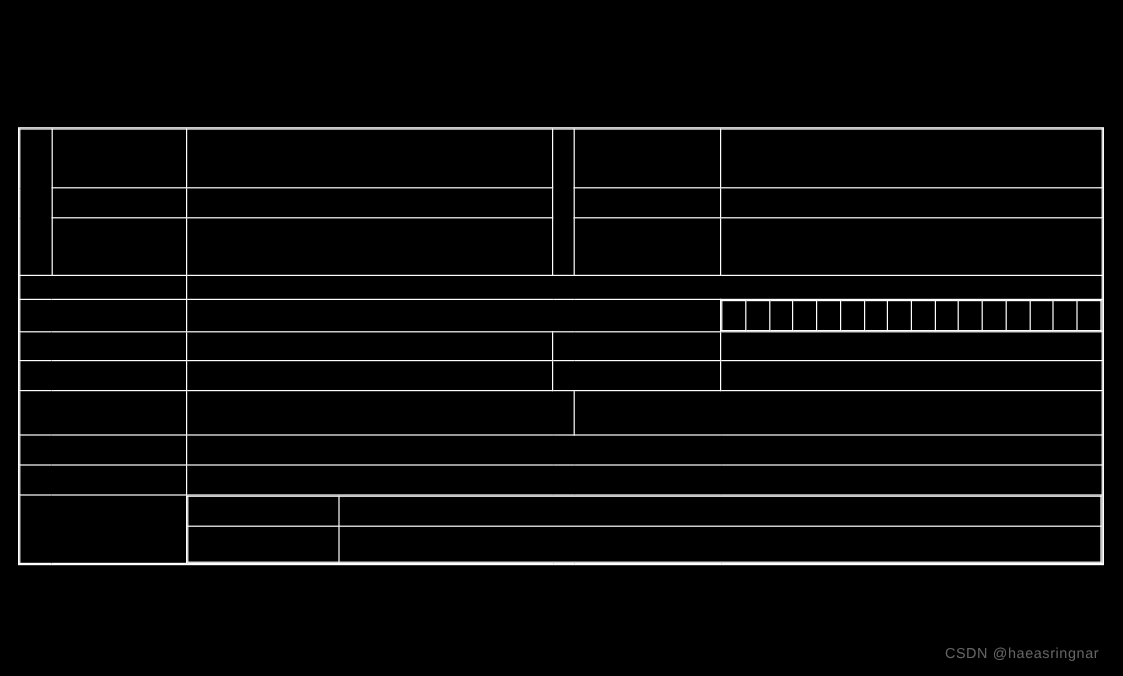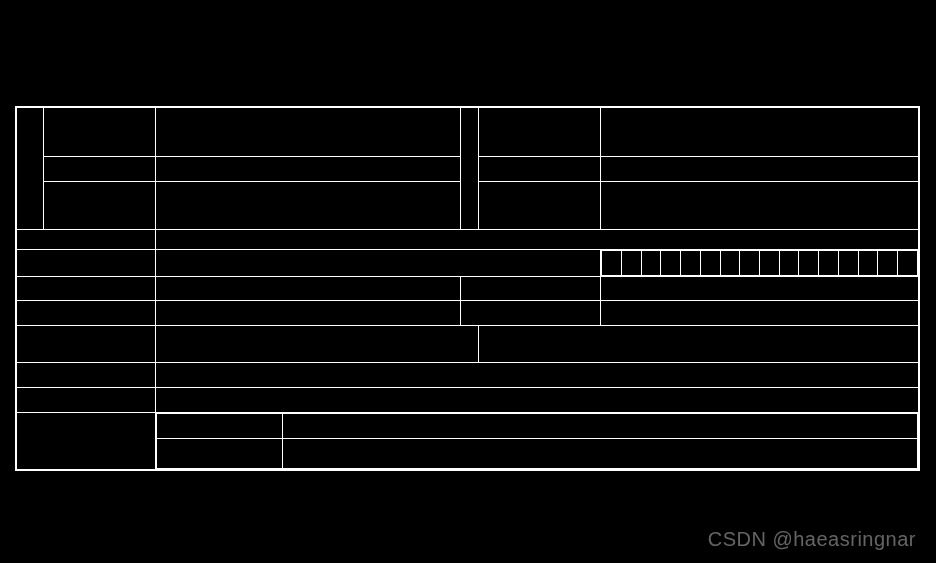--- a/index.html
+++ b/index.html
@@ -34,21 +34,21 @@
       border-collapse: collapse;
     }
     .inner-table td {
       border: 1px solid #fff;
     }
     .watermark {
       position: absolute;
       bottom: 12px;
       right: 20px;
       color: rgba(200,200,200,0.5);
-      font-size: 20px;
+      font-size: 12px;
       letter-spacing: 0.5px;
     }
   </style>
 </head>
 <body>
 
 <div class="table-container">
   <table>
 
     <tbody>

